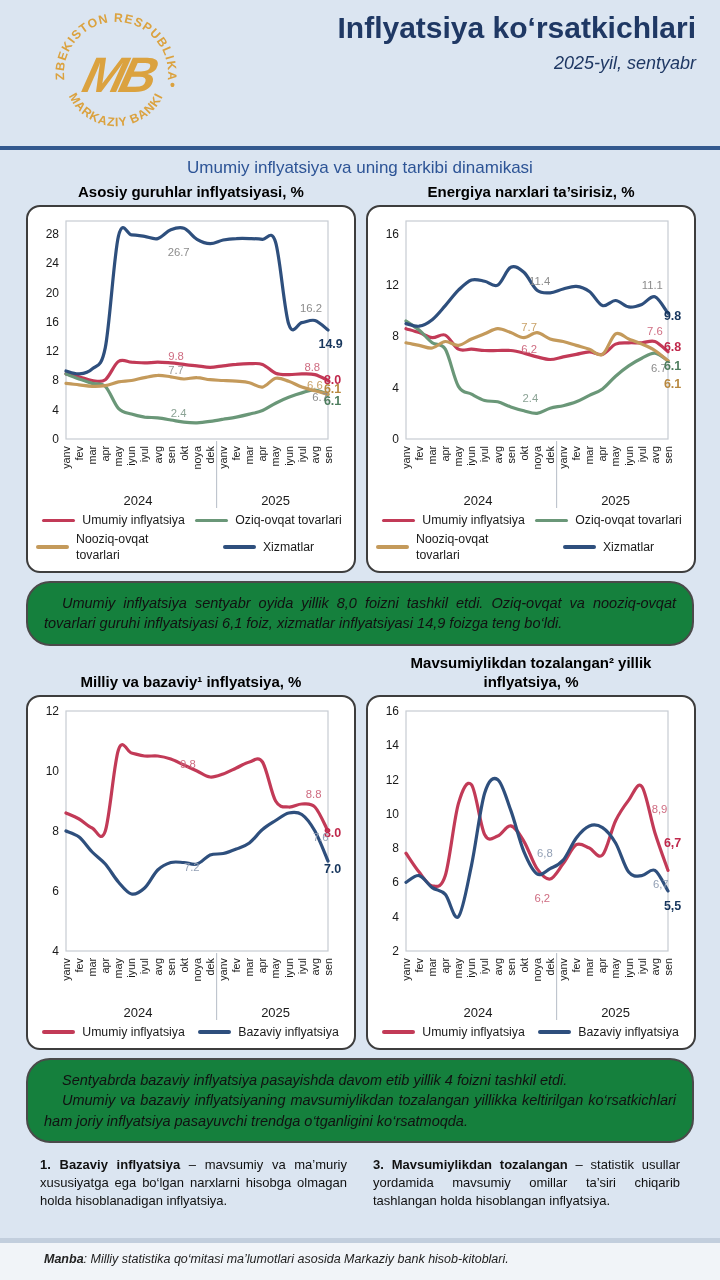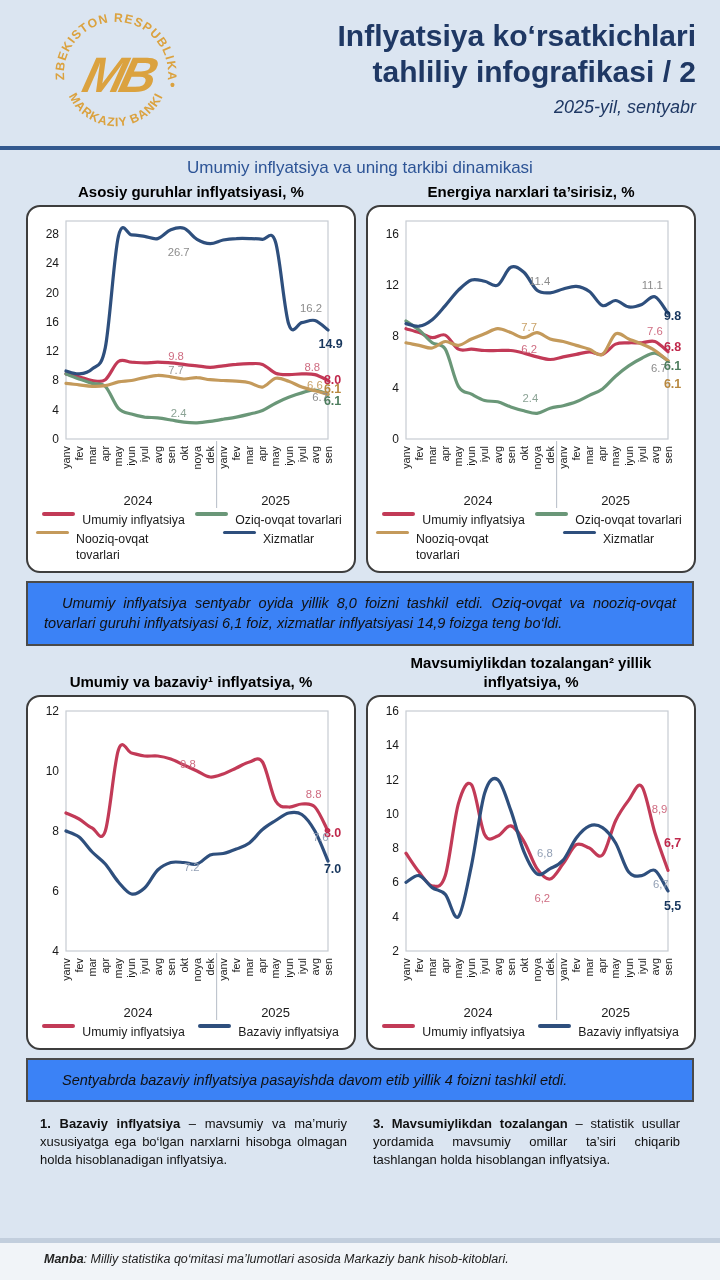--- a/index.html
+++ b/index.html
@@ -3,43 +3,43 @@
 <meta charset="utf-8">
 <style>
   html,body{margin:0;padding:0;}
   body{width:720px;height:1280px;overflow:hidden;background:#dbe5f1;
        font-family:"Liberation Sans",sans-serif;color:#111;}
   .page{width:720px;height:1280px;display:flex;flex-direction:column;}
 
   
   .header{height:146px;border-bottom:4px solid #33598f;position:relative;flex:none;}
   .logo{position:absolute;left:50px;top:8px;}
-  .titles{position:absolute;right:24px;top:18px;text-align:right;}
+  .titles{position:absolute;right:24px;top:10px;text-align:right;}
   .title-line{font-size:30px;font-weight:bold;color:#1f3864;line-height:1.2;}
   .subtitle{font-size:18px;font-style:italic;color:#1f3864;margin-top:7px;}
 
   .section-title{text-align:center;font-weight:normal;font-size:17px;color:#2d5496;
                  padding:8px 0 2px;flex:none;}
 
   .charts-row{display:flex;justify-content:space-between;padding:0 26px;gap:10px;flex:none;}
   .chart-col{width:344px;display:flex;flex-direction:column;}
   .chart-title{font-weight:bold;font-size:15px;color:#000;text-align:center;
                white-space:pre-line;display:flex;align-items:flex-end;justify-content:center;
                line-height:1.25;margin-bottom:3px;}
   .row1 .chart-title{height:22px;}
   .row2 .chart-title{height:40px;}
   .panel{background:#fff;border:2px solid #3d3d3d;border-radius:14px;
          padding:4px 4px 5px;flex:none;}
   .chart-svg{display:block;margin:0 auto;}
   .legend{display:grid;grid-template-columns:1fr 1fr;row-gap:2px;padding:1px 4px 2px;}
-  .legend-item{display:flex;align-items:flex-start;gap:7px;font-size:12.3px;color:#1a1a1a;
+  .legend-item{display:flex;align-items:center;gap:7px;font-size:12.3px;color:#1a1a1a;
                justify-content:center;line-height:1.35;}
   .sw{width:33px;height:3.6px;border-radius:2px;flex:none;}
 
-  .note{margin:8px 26px 0;background:#3b82f6;border:2px solid #4a4a4a;border-radius:0;
+  .note{margin:8px 26px 0;background:#15803d;border:2px solid #4a4a4a;border-radius:24px;
         padding:10px 16px;font-style:italic;font-size:14.5px;line-height:1.42;flex:none;}
   .note p{margin:0;text-indent:18px;text-align:justify;}
 
   .row2{margin-top:6px;}
 
   .footnotes{display:flex;gap:26px;padding:13px 40px 0;flex:none;}
   .fn{flex:1;font-size:13px;line-height:1.38;text-align:justify;}
 
   .bottom{margin-top:auto;border-top:5px solid #c2cedd;background:#f1f4f8;
           padding:7px 20px 11px 44px;font-size:12.5px;font-style:italic;color:#222;
@@ -60,21 +60,20 @@
         <textPath href="#arcTop" startOffset="50%" text-anchor="middle">O‘ZBEKISTON RESPUBLIKASI</textPath>
       </text>
       <text font-size="12.3" font-weight="bold" fill="#dba23f" letter-spacing="0.8" font-family="&quot;Liberation Sans&quot;,sans-serif">
         <textPath href="#arcBottom" startOffset="50%" text-anchor="middle">MARKAZIY BANKI</textPath>
       </text>
       <text x="120" y="82" font-size="14" font-weight="bold" fill="#dba23f" font-family="&quot;Liberation Sans&quot;,sans-serif">•</text>
       <text x="0" y="0" transform="translate(64,84) skewX(-14)" text-anchor="middle" font-size="50" font-weight="bold" font-style="italic" fill="#dba23f" letter-spacing="-5" font-family="&quot;Liberation Sans&quot;,sans-serif">MB</text>
     </svg>
     <div class="titles">
       <div class="title-line">Inflyatsiya ko‘rsatkichlari</div>
-      <div class="title-line">tahliliy infografikasi / 2</div>
       <div class="subtitle">2025-yil, sentyabr</div>
     </div>
   </div>
 
   <div class="section-title">Umumiy inflyatsiya va uning tarkibi dinamikasi</div>
 
   <div class="charts-row row1">
     <div class="chart-col">
       <div class="chart-title">Asosiy guruhlar inflyatsiyasi, %</div>
       <div class="panel">
@@ -230,21 +229,21 @@
       </div>
     </div>
   </div>
 
   <div class="note">
     <p>Umumiy inflyatsiya sentyabr oyida yillik 8,0 foizni tashkil etdi. Oziq-ovqat va nooziq-ovqat tovarlari guruhi inflyatsiyasi 6,1 foiz, xizmatlar inflyatsiyasi 14,9 foizga teng bo‘ldi.</p>
   </div>
 
   <div class="charts-row row2">
     <div class="chart-col">
-      <div class="chart-title">Umumiy va bazaviy¹ inflyatsiya, %</div>
+      <div class="chart-title">Milliy va bazaviy¹ inflyatsiya, %</div>
       <div class="panel">
         <svg class="chart-svg" viewBox="0 0 318 322" width="318" height="322">
             <rect x="34" y="10" width="262" height="240" fill="#ffffff" stroke="#c7ccd3" stroke-width="1.2"></rect>
             <text x="27" y="254" font-family="&quot;Liberation Sans&quot;,sans-serif" text-anchor="end" font-size="12" fill="#1a1a1a">4</text>
             <text x="27" y="194" font-family="&quot;Liberation Sans&quot;,sans-serif" text-anchor="end" font-size="12" fill="#1a1a1a">6</text>
             <text x="27" y="134" font-family="&quot;Liberation Sans&quot;,sans-serif" text-anchor="end" font-size="12" fill="#1a1a1a">8</text>
             <text x="27" y="74" font-family="&quot;Liberation Sans&quot;,sans-serif" text-anchor="end" font-size="12" fill="#1a1a1a">10</text>
             <text x="27" y="14" font-family="&quot;Liberation Sans&quot;,sans-serif" text-anchor="end" font-size="12" fill="#1a1a1a">12</text>
             <text x="37.8" y="257" font-family="&quot;Liberation Sans&quot;,sans-serif" text-anchor="end" font-size="10.8" fill="#1a1a1a" transform="rotate(-90 37.8 257)">yanv</text>
             <text x="50.9" y="257" font-family="&quot;Liberation Sans&quot;,sans-serif" text-anchor="end" font-size="10.8" fill="#1a1a1a" transform="rotate(-90 50.9 257)">fev</text>
@@ -357,20 +356,21 @@
               <span class="sw" style="background: rgb(46, 79, 125);"></span>
               <span>Bazaviy inflyatsiya</span>
             </div>
           </div>
       </div>
     </div>
   </div>
 
   <div class="note">
     <p>Sentyabrda bazaviy inflyatsiya pasayishda davom etib yillik 4 foizni tashkil etdi.</p>
+    <p>Umumiy va bazaviy inflyatsiyaning mavsumiylikdan tozalangan yillikka keltirilgan ko‘rsatkichlari ham joriy inflyatsiya pasayuvchi trendga o‘tganligini ko‘rsatmoqda.</p>
   </div>
 
   <div class="footnotes">
     <div class="fn">
       <b>1. Bazaviy inflyatsiya</b><span> – mavsumiy va ma’muriy xususiyatga ega bo‘lgan narxlarni hisobga olmagan holda hisoblanadigan inflyatsiya.</span>
     </div>
     <div class="fn">
       <b>3. Mavsumiylikdan tozalangan</b><span> – statistik usullar yordamida mavsumiy omillar ta’siri chiqarib tashlangan holda hisoblangan inflyatsiya.</span>
     </div>
   </div>

